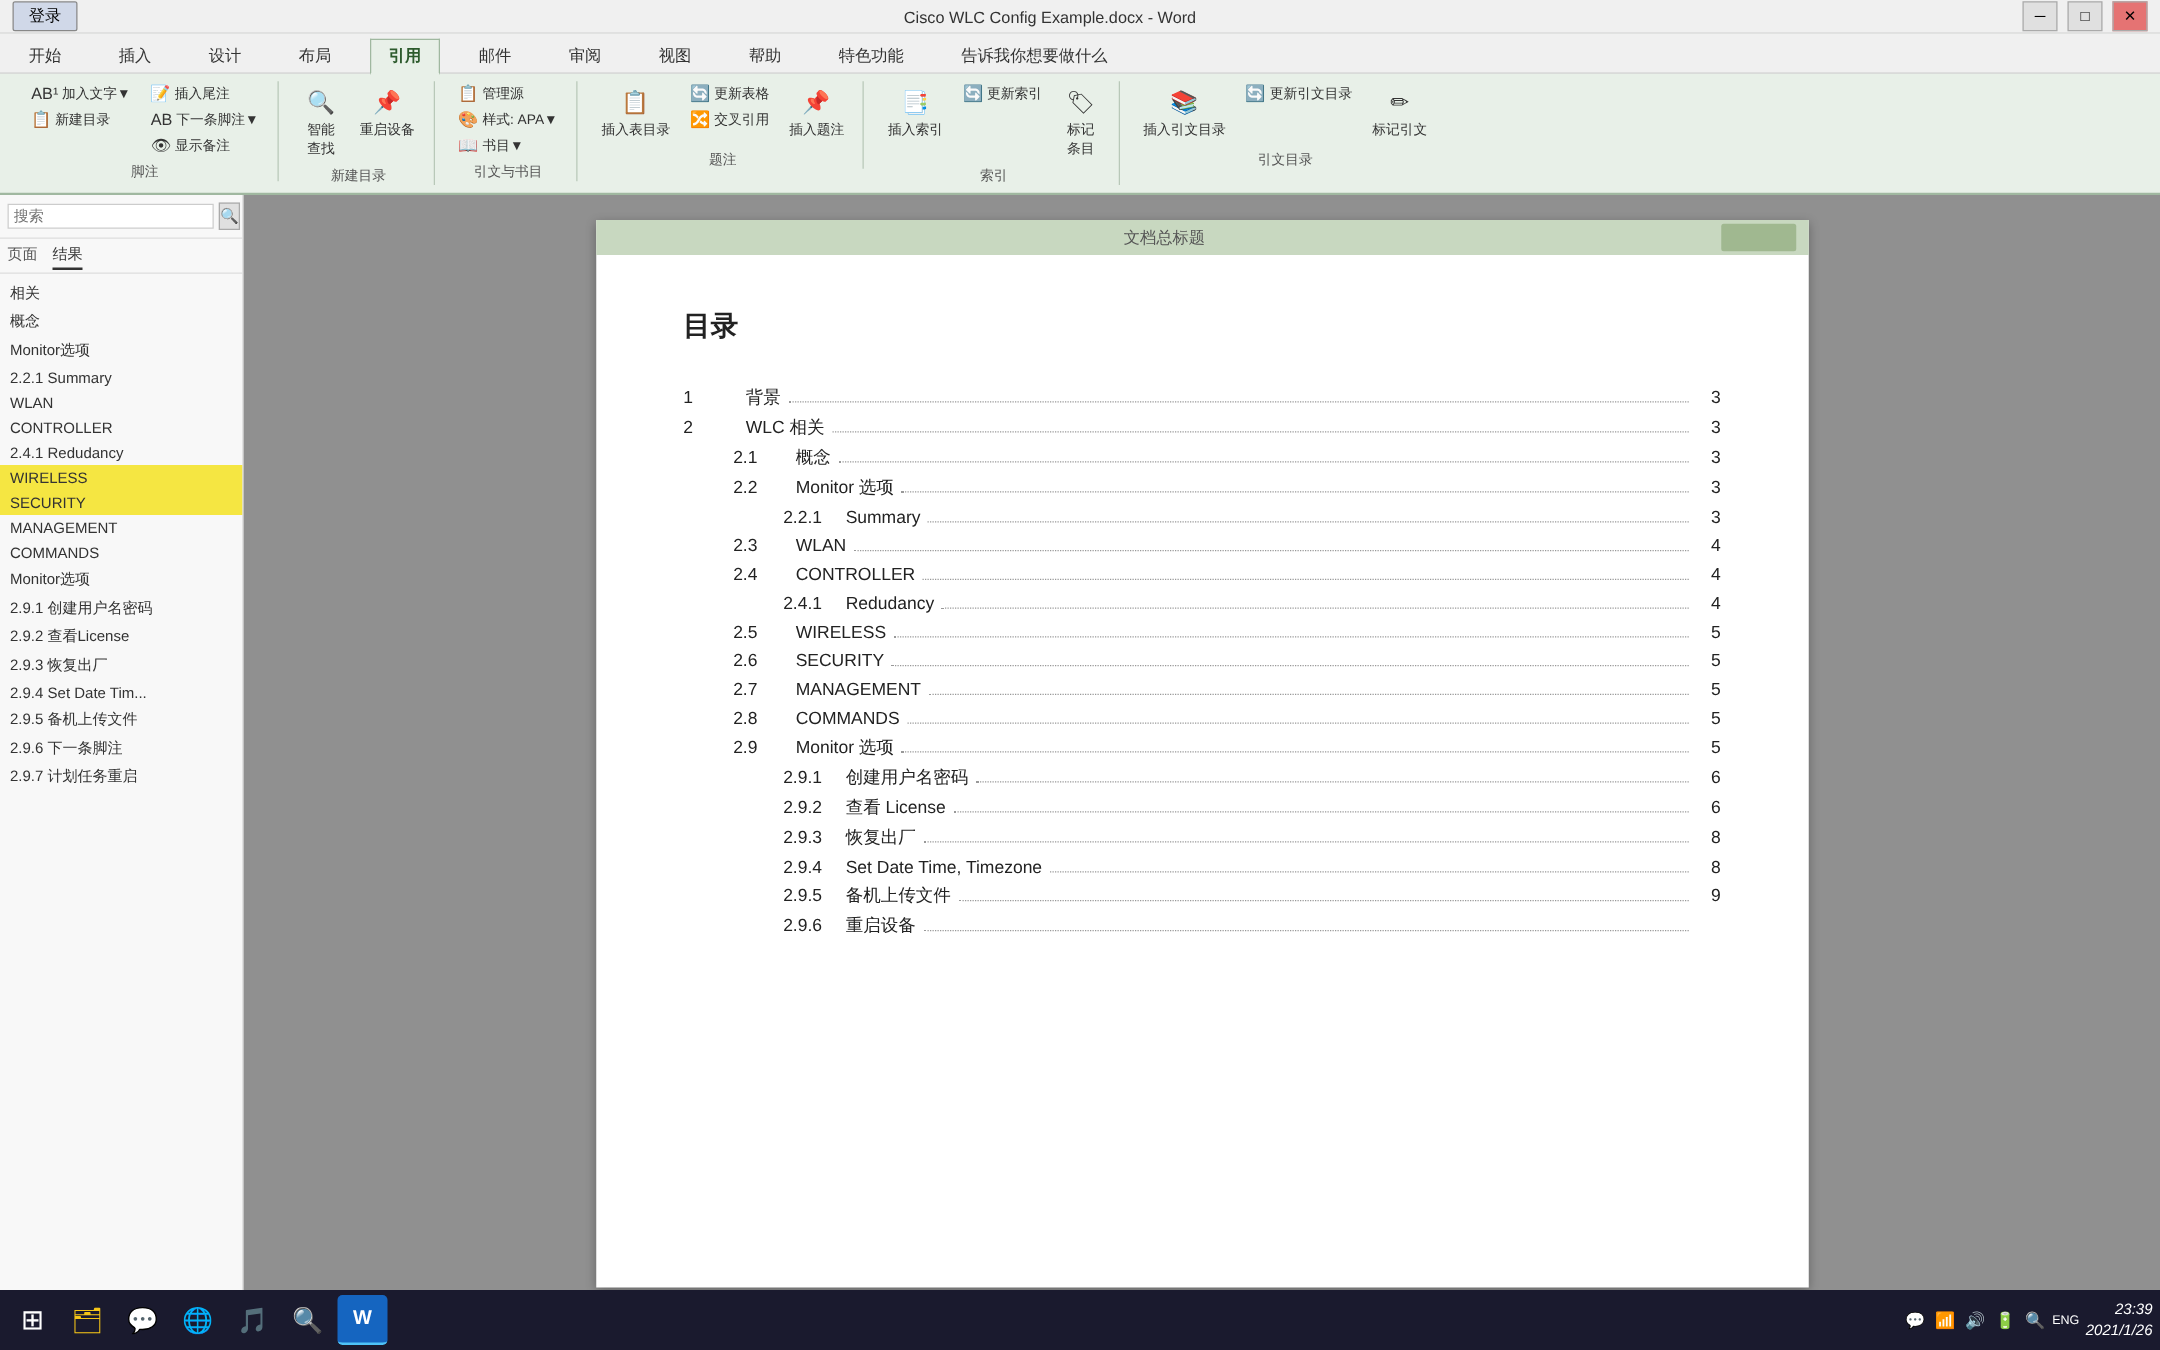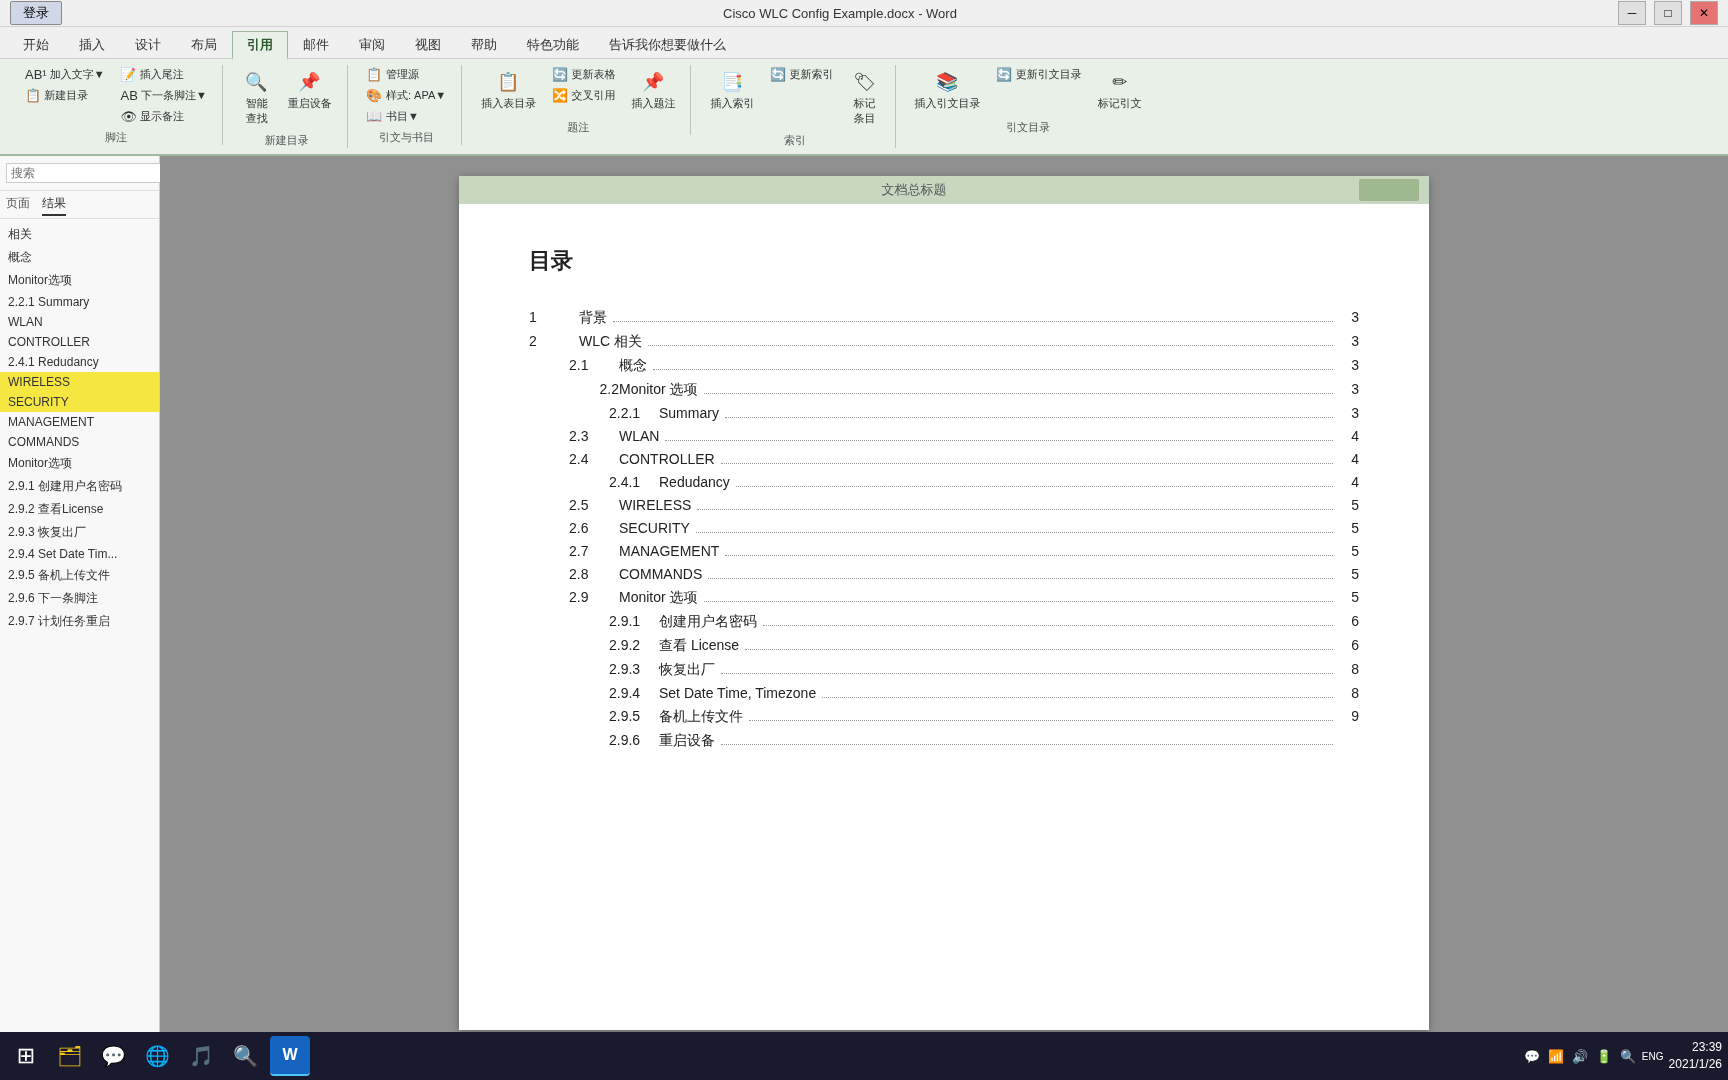--- a/index.html
+++ b/index.html
@@ -46,21 +46,21 @@
     }
 
     
     .ribbon {
       background: #e8f0e8;
       border-bottom: 2px solid #a0b8a0;
     }
     .ribbon-tabs {
       display: flex;
       padding: 4px 8px 0;
-      gap: 0;
+      gap: 16px;
       background: #f0f0f0;
       border-bottom: 1px solid #ccc;
     }
     .ribbon-tab {
       padding: 4px 14px;
       font-size: 13px;
       cursor: pointer;
       border: 1px solid transparent;
       border-bottom: none;
       color: #333;
@@ -135,21 +135,21 @@
     .ribbon-btn-small .small-icon { margin-right: 3px; font-size: 13px; }
 
     
     .app-body {
       display: flex;
       height: calc(1080px - 36px - 120px - 30px);
     }
 
     
     .left-panel {
-      width: 160px;
+      width: 195px;
       background: #f8f8f8;
       border-right: 1px solid #ccc;
       display: flex;
       flex-direction: column;
     }
     .search-bar {
       display: flex;
       align-items: center;
       padding: 6px 6px;
       border-bottom: 1px solid #ddd;
@@ -291,20 +291,21 @@
       align-items: center;
       gap: 6px;
       color: white;
       font-size: 11px;
     }
     .taskbar-clock {
       text-align: right;
       color: white;
       font-size: 12px;
       line-height: 1.4;
+      font-style: italic;
     }
     .taskbar-icons {
       display: flex;
       gap: 4px;
       align-items: center;
     }
     .tray-icon {
       width: 20px;
       height: 20px;
       display: flex;
@@ -552,21 +553,21 @@
     <span style="flex:1;border-bottom:1px dotted #999;margin:0 6px 4px;"></span>
     <span style="min-width:20px;text-align:right;font-size:14px;">3</span>
   </div>
             <div class="toc-row">
     <span style="min-width:90px;padding-left:40px;font-size:14px;">2.1</span>
     <span style="font-size:14px;">概念</span>
     <span style="flex:1;border-bottom:1px dotted #999;margin:0 6px 4px;"></span>
     <span style="min-width:20px;text-align:right;font-size:14px;">3</span>
   </div>
             <div class="toc-row">
-    <span style="min-width:90px;padding-left:40px;font-size:14px;text-align:right;">2.2</span>
+    <span style="min-width:90px;padding-left:40px;font-size:14px;">2.2</span>
     <span style="font-size:14px;">Monitor 选项</span>
     <span style="flex:1;border-bottom:1px dotted #999;margin:0 6px 4px;"></span>
     <span style="min-width:20px;text-align:right;font-size:14px;">3</span>
   </div>
             <div class="toc-row">
     <span style="min-width:130px;padding-left:80px;font-size:14px;">2.2.1</span>
     <span style="font-size:14px;">Summary</span>
     <span style="flex:1;border-bottom:1px dotted #999;margin:0 6px 4px;"></span>
     <span style="min-width:20px;text-align:right;font-size:14px;">3</span>
   </div>

